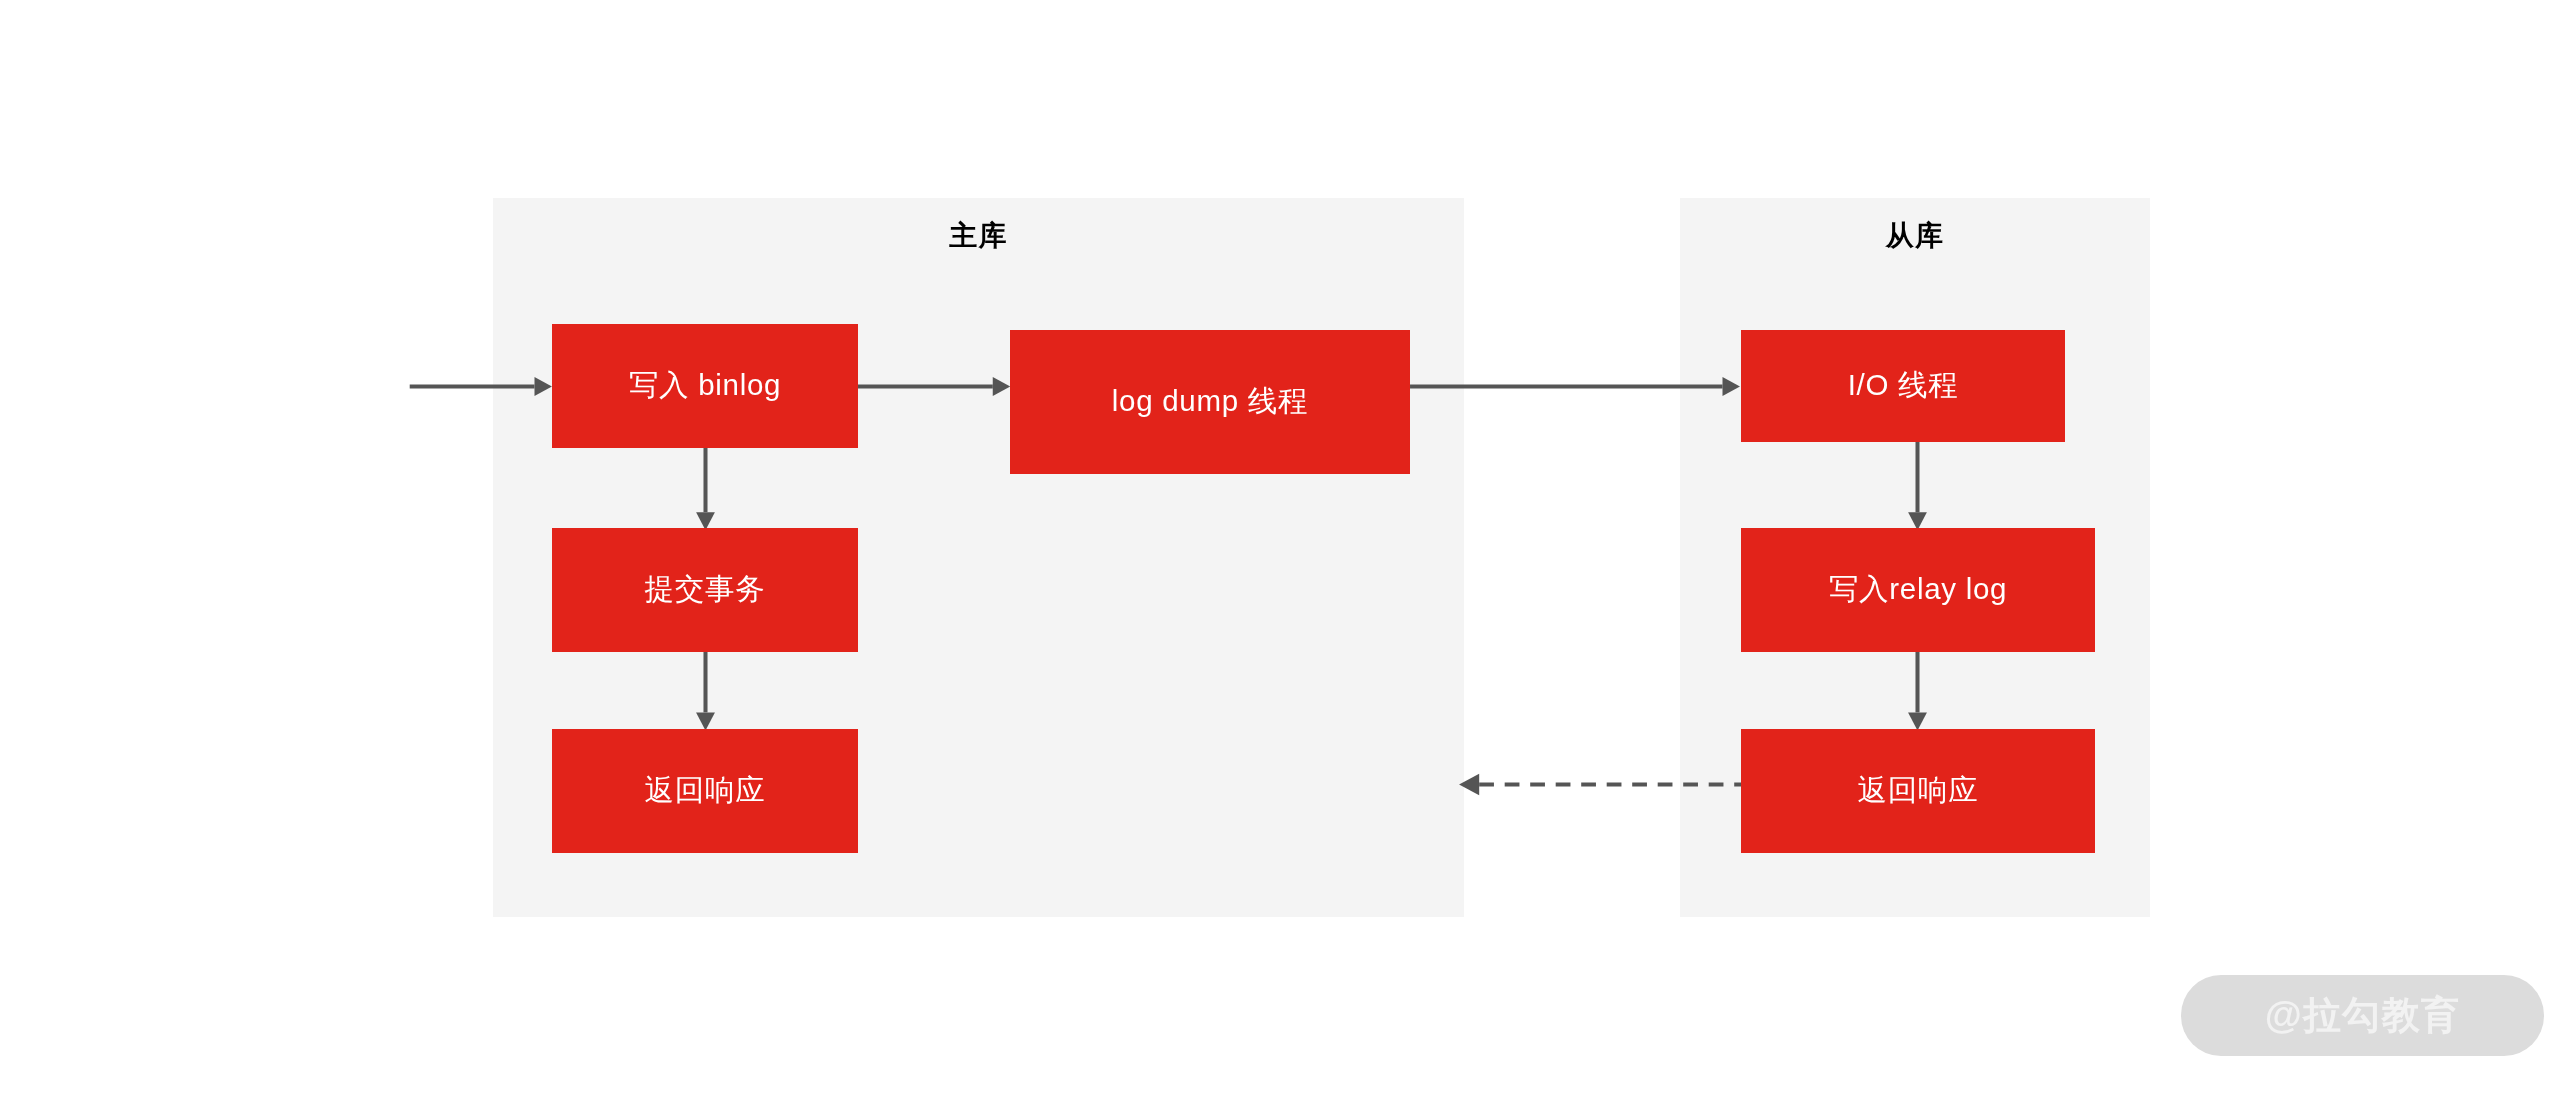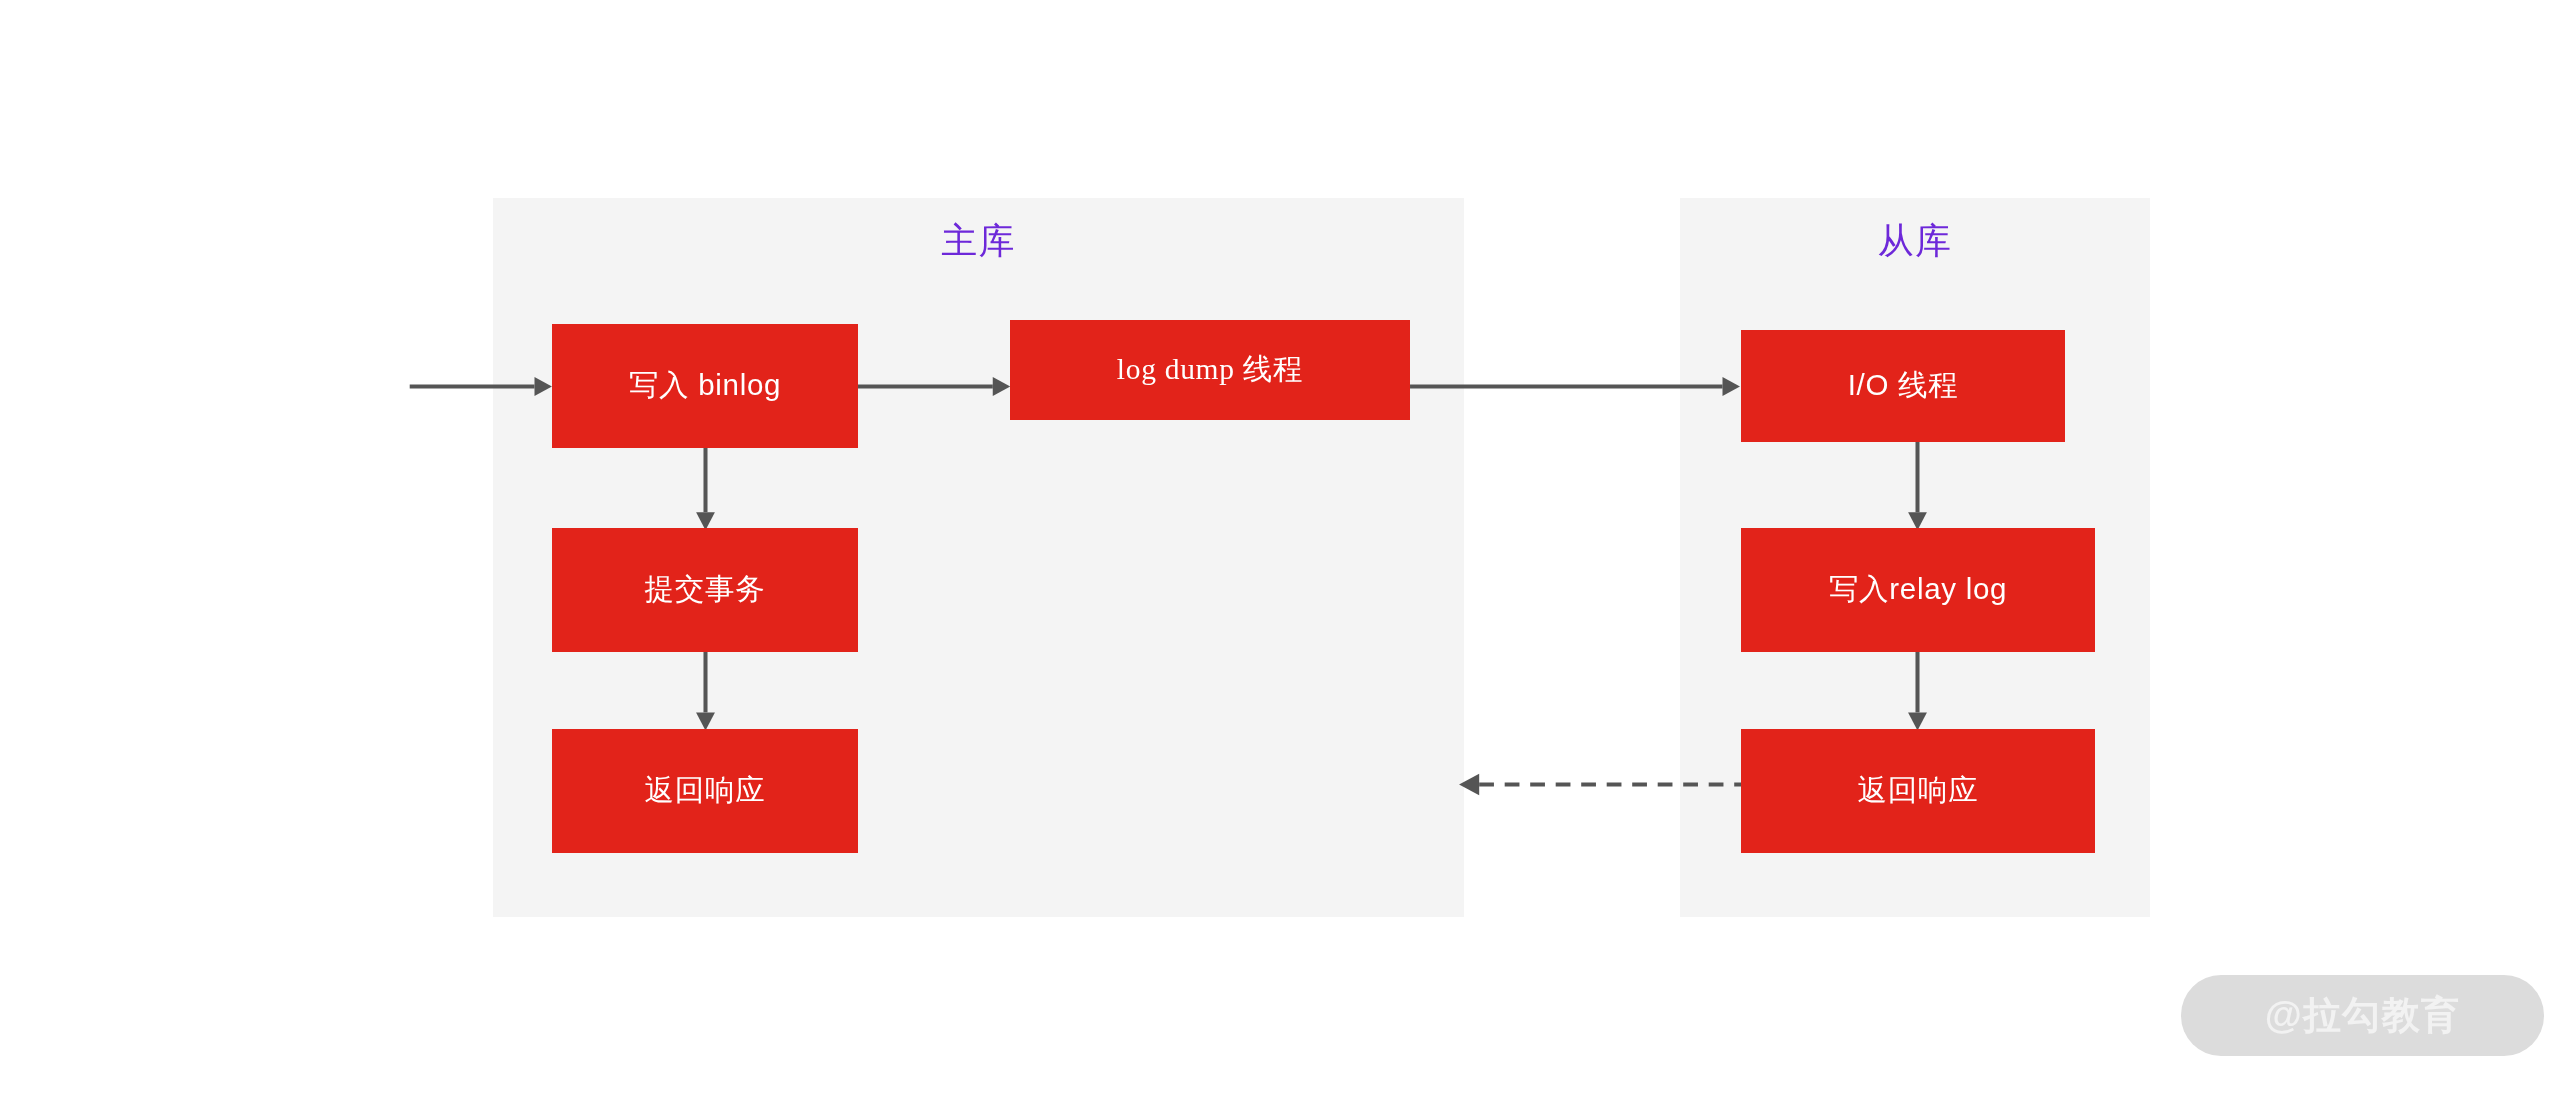--- a/index.html
+++ b/index.html
@@ -22,44 +22,44 @@
     background: #f4f4f4;
   }
   #panel-master { left: 493px;  top: 198px; width: 971px; height: 719px; }
   #panel-slave  { left: 1680px; top: 198px; width: 470px;  height: 719px; }
 
   .panel-title {
     position: absolute;
     width: 100%;
     top: 19px;
     text-align: center;
-    font-size: 36px;
-    font-weight: normal;
-    color: #6d28d9;
+    font-size: 28px;
+    font-weight: bold;
+    color: #000000;
     letter-spacing: 1.3px;
   }
 
   .node {
     position: absolute;
     background: #e2231a;
     color: #ffffff;
     display: flex;
     align-items: center;
     justify-content: center;
     font-size: 29.5px;
     font-weight: 400;
     letter-spacing: 0.7px;
     white-space: nowrap;
   }
   
   #node-write-binlog { left: 552px;  top: 324px;  width: 306px; height: 124px; }
   #node-commit-tx    { left: 552px;  top: 528px;  width: 306px; height: 124px; }
   #node-return-resp-master { left: 552px; top: 729px; width: 306px; height: 124px; }
   
-  #node-log-dump     { left: 1010px; top: 320px;  width: 400px; height: 100px; font-family: Liberation Serif, serif; }
+  #node-log-dump     { left: 1010px; top: 330px;  width: 400px; height: 144px; }
   
   #node-io-thread        { left: 1741px; top: 330px;  width: 324px; height: 112px; }
   #node-write-relay-log  { left: 1741px; top: 528px;  width: 354px; height: 124px; }
   #node-return-resp-slave{ left: 1741px; top: 729px; width: 354px; height: 124px; }
 
   .edge { position: absolute; }
   .edge svg { display: block; overflow: visible; }
 
   #watermark {
     position: absolute;

